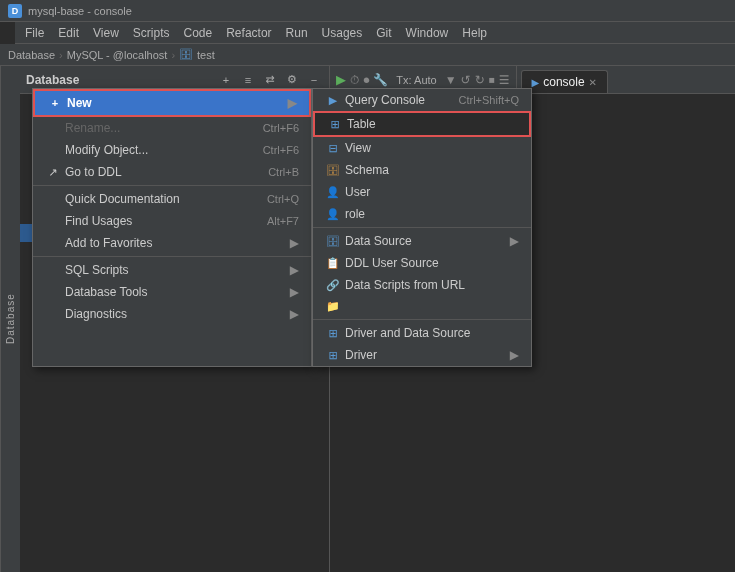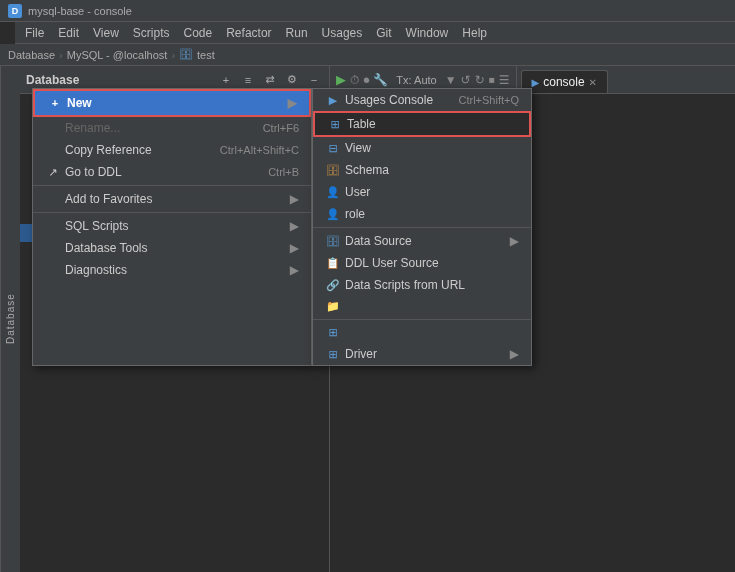--- a/index.html
+++ b/index.html
@@ -393,35 +393,49 @@
     <div class="context-menu-item disabled">
       <div class="menu-item-left">
         <span class="menu-icon"></span>
         <span>Rename...</span>
       </div>
       <span class="shortcut">Ctrl+F6</span>
     </div>
     <div class="context-menu-item">
       <div class="menu-item-left">
         <span class="menu-icon"></span>
-        <span>Copy Reference</span>
-      </div>
-      <span class="shortcut">Ctrl+Alt+Shift+C</span>
+        <span>Modify Object...</span>
+      </div>
+      <span class="shortcut">Ctrl+F6</span>
     </div>
     <div class="context-menu-item">
       <div class="menu-item-left">
         <span class="menu-icon">↗</span>
         <span>Go to DDL</span>
       </div>
       <span class="shortcut">Ctrl+B</span>
     </div>
     <div class="menu-separator"></div>
     <div class="context-menu-item">
       <div class="menu-item-left">
         <span class="menu-icon"></span>
+        <span>Quick Documentation</span>
+      </div>
+      <span class="shortcut">Ctrl+Q</span>
+    </div>
+    <div class="context-menu-item">
+      <div class="menu-item-left">
+        <span class="menu-icon"></span>
+        <span>Find Usages</span>
+      </div>
+      <span class="shortcut">Alt+F7</span>
+    </div>
+    <div class="context-menu-item">
+      <div class="menu-item-left">
+        <span class="menu-icon"></span>
         <span>Add to Favorites</span>
       </div>
       <span class="submenu-arrow">▶</span>
     </div>
     <div class="menu-separator"></div>
     <div class="context-menu-item">
       <div class="menu-item-left">
         <span class="menu-icon"></span>
         <span>SQL Scripts</span>
       </div>
@@ -440,21 +454,21 @@
         <span>Diagnostics</span>
       </div>
       <span class="submenu-arrow">▶</span>
     </div>
   </div>
 
   <div class="submenu-1" style="margin-top:0;">
     <div class="context-menu-item">
       <div class="menu-item-left">
         <span class="menu-icon" style="color:#5b9ad5;">▶</span>
-        <span>Usages Console</span>
+        <span>Query Console</span>
       </div>
       <span class="shortcut">Ctrl+Shift+Q</span>
     </div>
 
     <div class="context-menu-item table-item-highlight">
       <div class="menu-item-left">
         <span class="menu-icon" style="color:#5b9ad5;">⊞</span>
         <span>Table</span>
       </div>
     </div>
@@ -504,20 +518,21 @@
     </div>
     <div class="context-menu-item">
       <div class="menu-item-left">
         <span class="menu-icon" style="color:#c89046;">📁</span>
       </div>
     </div>
     <div class="menu-separator"></div>
     <div class="context-menu-item">
       <div class="menu-item-left">
         <span class="menu-icon" style="color:#5b9ad5;">⊞</span>
+        <span>Driver and Data Source</span>
       </div>
     </div>
     <div class="context-menu-item">
       <div class="menu-item-left">
         <span class="menu-icon" style="color:#5b9ad5;">⊞</span>
         <span>Driver</span>
       </div>
       <span class="submenu-arrow">▶</span>
     </div>
   </div>

